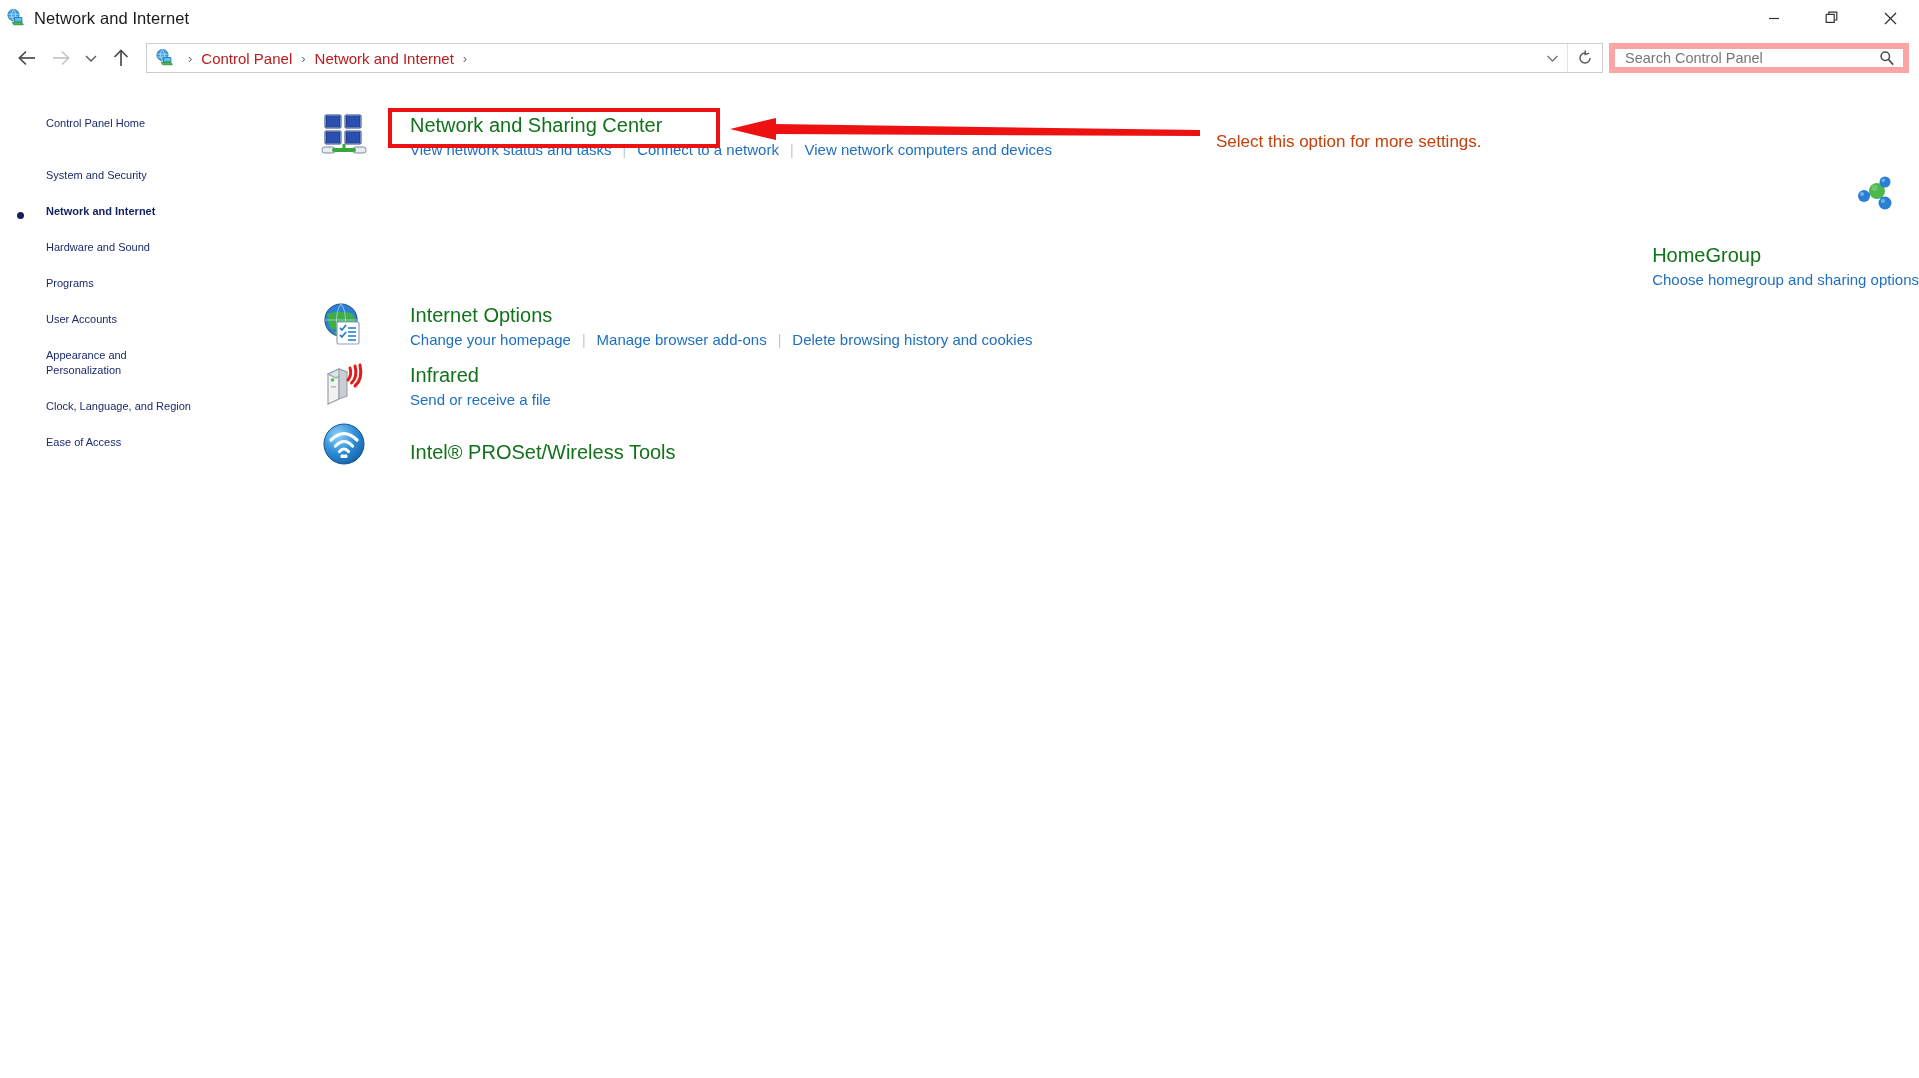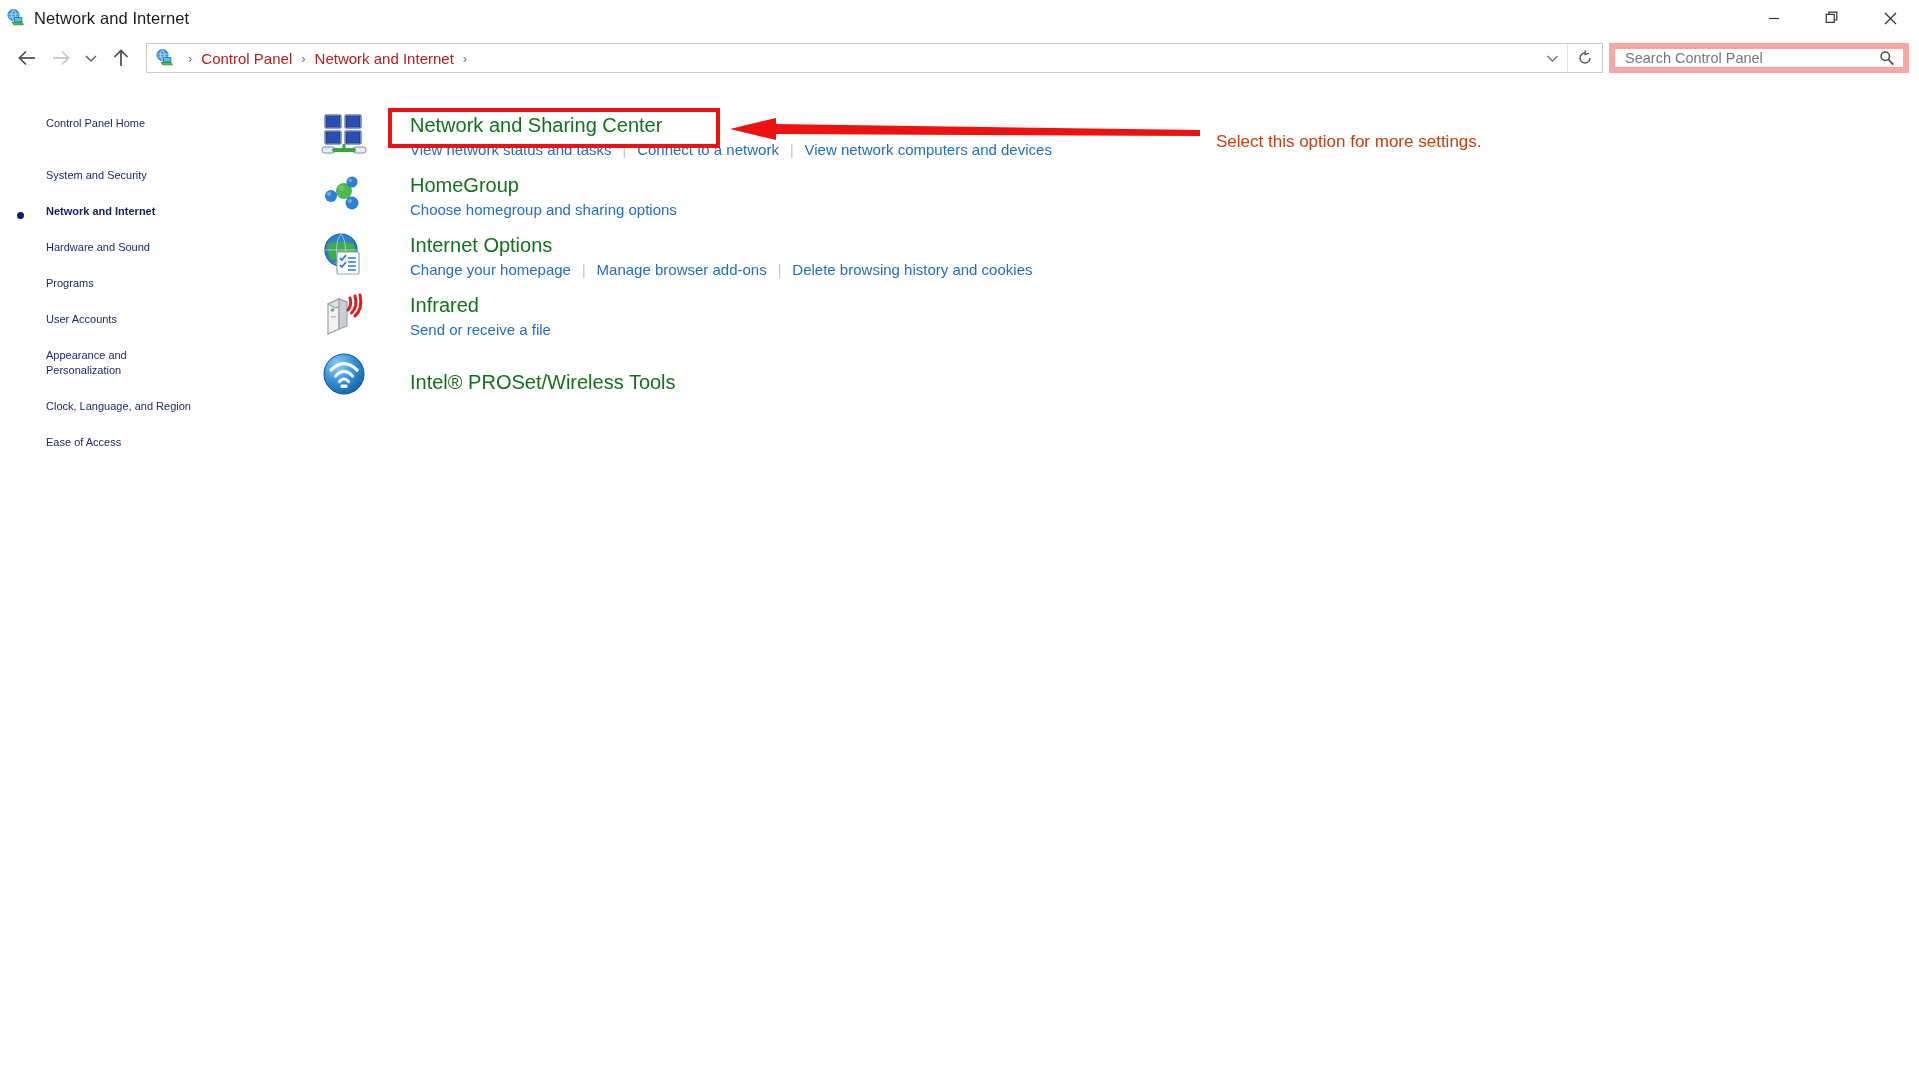--- a/index.html
+++ b/index.html
@@ -236,21 +236,21 @@
   }
   .link-sep {
     color: #b9c8d6;
     padding: 0 11px;
     font-size: 14px;
     user-select: none;
   }
 
   
   .cat.r1 { margin-bottom: 12px; }
-  .cat.r2 { margin-bottom: 12px; }
+  .cat.r2 { margin-bottom: 12px; flex-direction: column; }
   .cat.r3 { margin-bottom: 12px; }
   .cat.r4 { margin-bottom: 12px; }
 
   
   .anno-rect {
     position: absolute;
     left: 388px;
     top: 108px;
     width: 332px;
     height: 40px;

